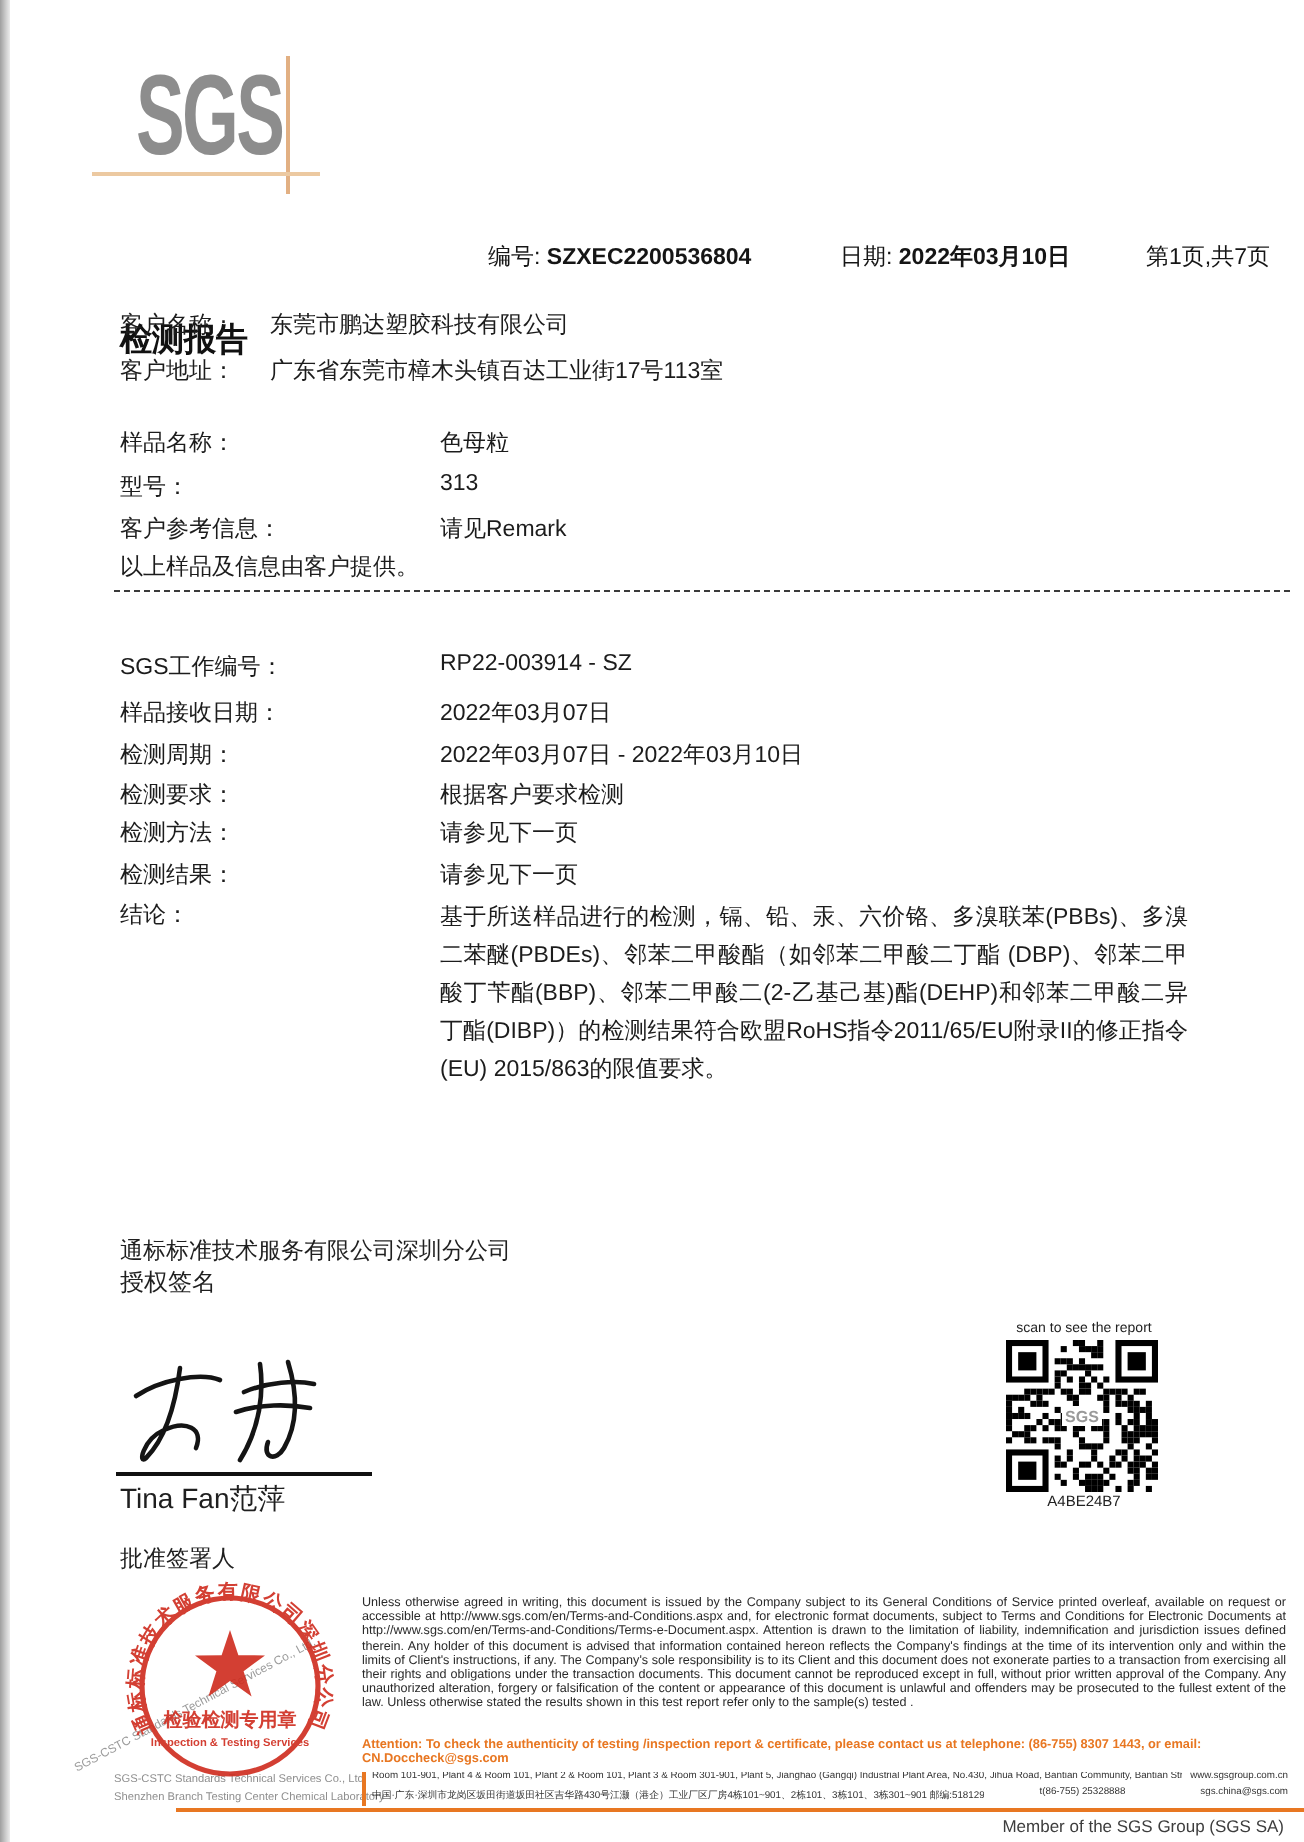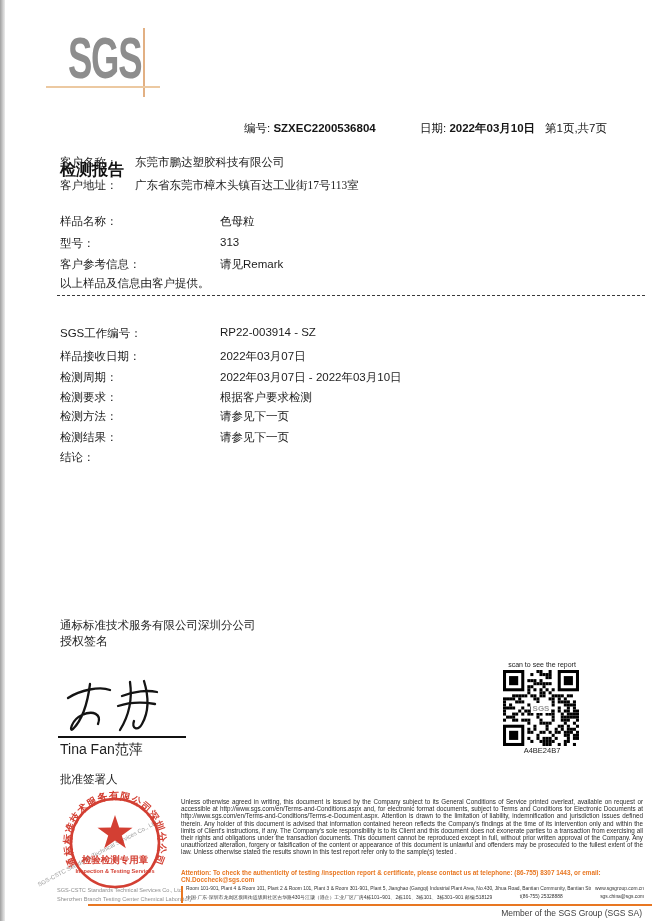--- a/index.html
+++ b/index.html
@@ -12,21 +12,21 @@
     color:#8d8d8d;line-height:1;letter-spacing:-2px;transform:scaleX(0.64);transform-origin:left top;}
   .logo-vline{position:absolute;left:143px;top:28px;width:2px;height:69px;background:#e2b083;}
   .logo-hline{position:absolute;left:46px;top:86px;width:114px;height:2px;background:#ecc9a1;}
   .report-title{position:absolute;left:60px;top:115px;font-size:16px;font-weight:bold;color:#111;margin-top:45px;}
   .hdr{position:absolute;top:121px;font-size:11.5px;color:#151515;}
   .hdr b{font-weight:600;}
   
   .row{position:absolute;left:0;width:652px;font-size:11.5px;color:#1c1c1c;}
   .row .lbl{position:absolute;left:60px;white-space:nowrap;}
   .row .val{position:absolute;white-space:nowrap;}
-  .val-a{left:135px;font-family:Liberation Serif, serif;} .val-b{left:220px;}
+  .val-a{left:135px;} .val-b{left:220px;}
   .note-line{position:absolute;left:60px;font-size:11.5px;color:#1c1c1c;}
   .dashes{position:absolute;left:57px;top:295px;width:588px;height:1px;
     background:repeating-linear-gradient(90deg,#3a3a3a 0 3px,transparent 3px 5px);}
   .conclusion{position:absolute;left:220px;top:450px;width:374px;font-size:11.5px;
     line-height:19px;color:#1c1c1c;text-align:justify;}
   
   .sig-company{position:absolute;left:60px;top:618px;font-size:11.5px;}
   .sig-auth{position:absolute;left:60px;top:633px;font-size:12px;}
   .sig-svg{position:absolute;left:60px;top:672px;}
   .sig-line{position:absolute;left:58px;top:736px;width:128px;height:2px;background:#111;}
@@ -63,21 +63,21 @@
 
   <div class="report-title">检测报告</div>
   <div class="hdr" style="left:244px">
     <span>编号:</span>
     <b>SZXEC2200536804</b>
   </div>
   <div class="hdr" style="left:420px">
     <span>日期:</span>
     <b>2022年03月10日</b>
   </div>
-  <div class="hdr" style="left:545px">第1页,共7页</div>
+  <div class="hdr" style="left:573px">第1页,共7页</div>
 
   <div class="row" style="top:155px">
     <span class="lbl">客户名称：</span>
     <span class="val val-a">东莞市鹏达塑胶科技有限公司</span>
   </div>
   <div class="row" style="top:178px">
     <span class="lbl">客户地址：</span>
     <span class="val val-a">广东省东莞市樟木头镇百达工业街17号113室</span>
   </div>
   <div class="row" style="top:214px">
@@ -115,20 +115,21 @@
     <span class="lbl">检测方法：</span>
     <span class="val val-b">请参见下一页</span>
   </div>
   <div class="row" style="top:430px">
     <span class="lbl">检测结果：</span>
     <span class="val val-b">请参见下一页</span>
   </div>
   <div class="row" style="top:450px">
     <span class="lbl">结论：</span>
   </div>
+  <div class="conclusion">基于所送样品进行的检测，镉、铅、汞、六价铬、多溴联苯(PBBs)、多溴二苯醚(PBDEs)、邻苯二甲酸酯（如邻苯二甲酸二丁酯 (DBP)、邻苯二甲酸丁苄酯(BBP)、邻苯二甲酸二(2-乙基己基)酯(DEHP)和邻苯二甲酸二异丁酯(DIBP)）的检测结果符合欧盟RoHS指令2011/65/EU附录II的修正指令(EU) 2015/863的限值要求。</div>
 
   <div class="sig-company">通标标准技术服务有限公司深圳分公司</div>
   <div class="sig-auth">授权签名</div>
   <svg class="sig-svg" width="130" height="64" viewBox="0 0 130 64">
     <g fill="none" stroke="#141414" stroke-width="2.3" stroke-linecap="round">
       <path d="M8,26 C20,18 40,14 50,18"></path>
       <path d="M30,12 C28,28 24,46 13,57 C9,61 11,48 22,43 C33,38 42,42 38,52"></path>
       <path d="M62,24 C74,19 88,18 97,20"></path>
       <path d="M70,10 C72,24 70,42 60,58"></path>
       <path d="M84,9 C88,22 90,38 82,52 C78,59 71,57 74,49"></path>

